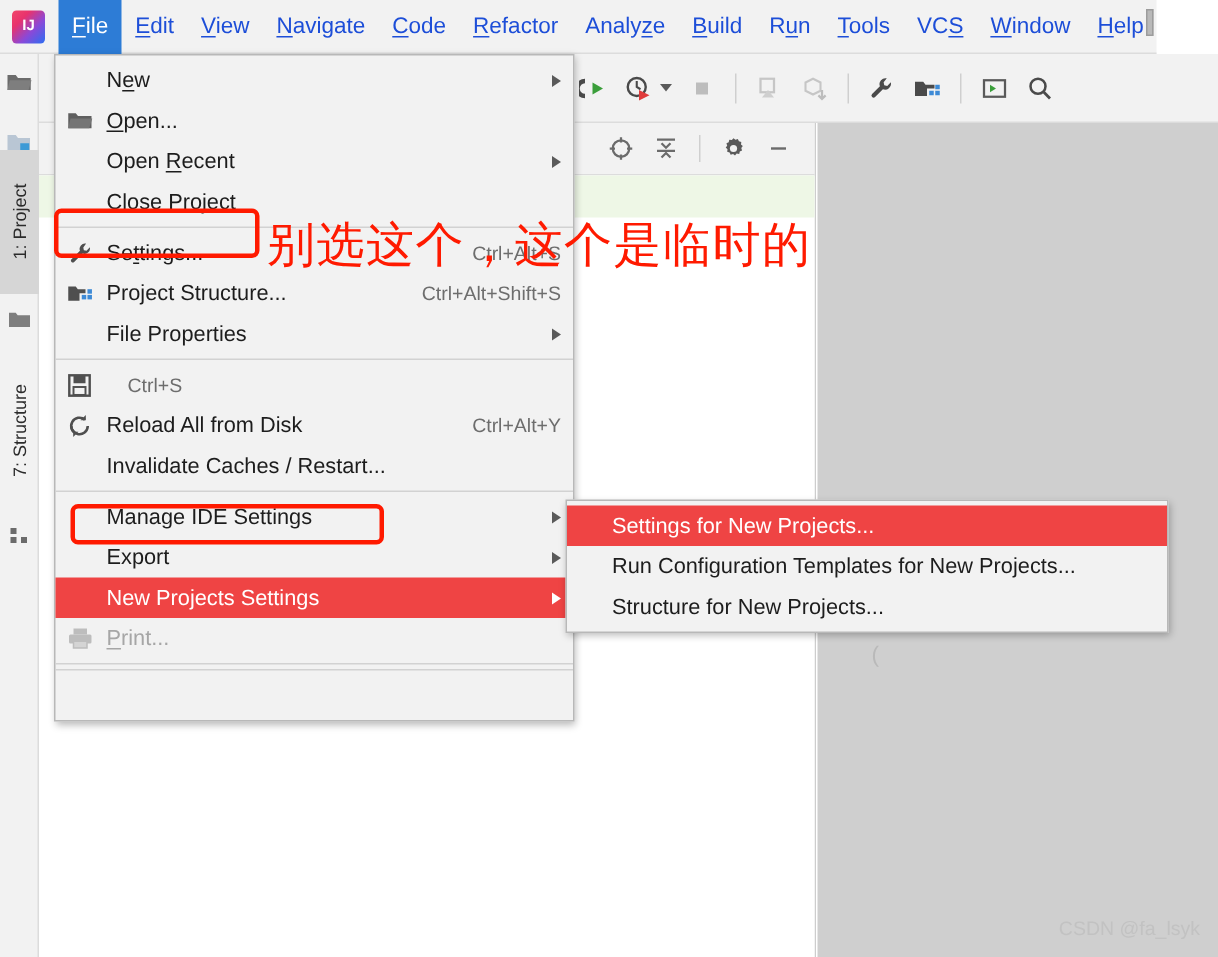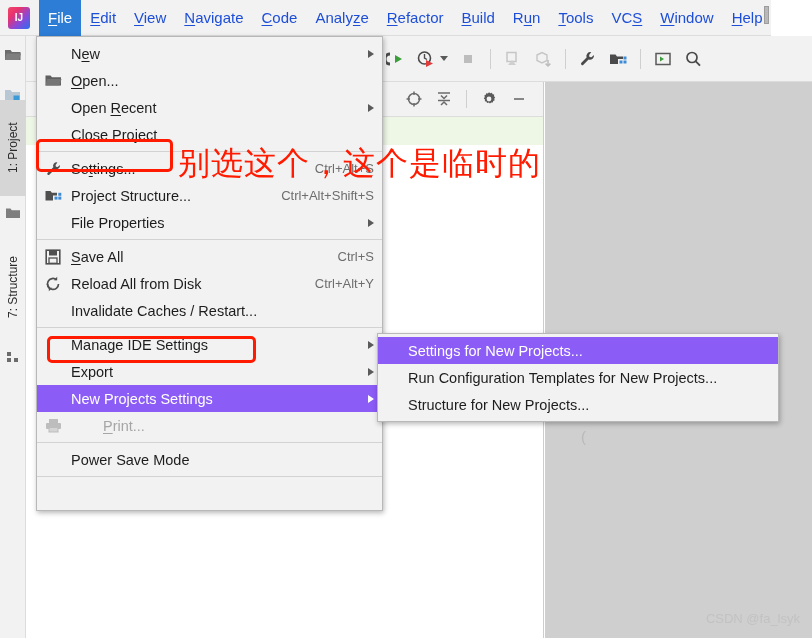--- a/index.html
+++ b/index.html
@@ -134,22 +134,22 @@
     box-shadow: 1px 2px 5px rgba(0,0,0,0.28);
     padding: 3px 0;
   }
   .mi {
     position: relative; height: 27px;
     display: flex; align-items: center;
     font-size: 14.5px; color: #1d1d1d;
     padding-left: 8px; padding-right: 8px;
     cursor: default; white-space: nowrap;
   }
-  .mi.sel { background: #8b5cf6; color: #ffffff; }
-  .mi.disabled { color: #a6a6a6; gap: 32px; }
+  .mi.sel { background: #ef4444; color: #ffffff; }
+  .mi.disabled { color: #a6a6a6; }
   .mi .mi-icon {
     width: 26px; min-width: 26px; height: 18px;
     display: flex; align-items: center; justify-content: flex-start;
   }
   .mi .mi-label { flex: 1 1 auto; }
   .mi .mi-accel { color: #6d6d6d; font-size: 13px; padding-left: 14px; }
   .mi .mi-arrow {
     width: 0; height: 0; margin-left: 10px;
     border-top: 4.5px solid transparent; border-bottom: 4.5px solid transparent;
     border-left: 6px solid #5a5a5a;
@@ -204,24 +204,24 @@
         <div class="menubar-item">
           <span><u>V</u>iew</span>
         </div>
         <div class="menubar-item">
           <span><u>N</u>avigate</span>
         </div>
         <div class="menubar-item">
           <span><u>C</u>ode</span>
         </div>
         <div class="menubar-item">
+          <span><u>R</u>efactor</span>
+        </div>
+        <div class="menubar-item">
           <span>Analy<u>z</u>e</span>
-        </div>
-        <div class="menubar-item">
-          <span><u>R</u>efactor</span>
         </div>
         <div class="menubar-item">
           <span><u>B</u>uild</span>
         </div>
         <div class="menubar-item">
           <span>R<u>u</u>n</span>
         </div>
         <div class="menubar-item">
           <span><u>T</u>ools</span>
         </div>
@@ -478,21 +478,20 @@
         </div>
         <div class="msep"></div>
         <div class="mi">
           <span class="mi-icon">
             <svg width="16" height="16" viewBox="0 0 16 16">
               <rect x="1.2" y="1.2" width="13.6" height="13.6" fill="none" stroke="#4f4f4f" stroke-width="1.6"></rect>
               <rect x="4" y="1.5" width="8" height="5" fill="#4f4f4f"></rect>
               <rect x="4" y="9" width="8" height="5.3" fill="none" stroke="#4f4f4f" stroke-width="1.3"></rect>
             </svg>
           </span>
-          <span class="mi-label"><u>S</u>ave All</span>
           <span class="mi-accel">Ctrl+S</span>
         </div>
         <div class="mi">
           <span class="mi-icon">
             <svg width="16" height="16" viewBox="0 0 16 16">
               <path d="M13.5 8 a5.5 5.5 0 1 1 -1.9 -4.2" fill="none" stroke="#4f4f4f" stroke-width="1.7"></path>
               <path d="M12.2 0.7 L12.2 4.2 L8.7 4.2 Z" fill="#4f4f4f"></path>
               <path d="M2.5 8 a5.5 5.5 0 0 0 1.9 4.2" fill="none" stroke="#4f4f4f" stroke-width="1.7"></path>
               <path d="M3.8 15.3 L3.8 11.8 L7.3 11.8 Z" fill="#4f4f4f"></path>
             </svg>
@@ -524,24 +523,20 @@
           <span class="mi-icon">
             <svg width="17" height="15" viewBox="0 0 17 15">
               <rect x="4" y="1" width="9" height="4" fill="#bdbdbd"></rect>
               <rect x="1" y="5" width="15" height="6" rx="1" fill="#bdbdbd"></rect>
               <rect x="4" y="9.5" width="9" height="4.5" fill="#d4d4d4" stroke="#bdbdbd"></rect>
             </svg>
           </span>
           <span class="mi-label"><u>P</u>rint...</span>
         </div>
         <div class="msep"></div>
-        <div class="mi">
-          <span class="mi-icon"></span>
-          <span class="mi-label">Power Save Mode</span>
-        </div>
         <div class="msep"></div>
         <div class="mi">
           <span class="mi-icon"></span>
         </div>
       </div>
   </div>
 
   <div class="submenu">
     <div id="submenu-items">
         <div class="mi sel">

